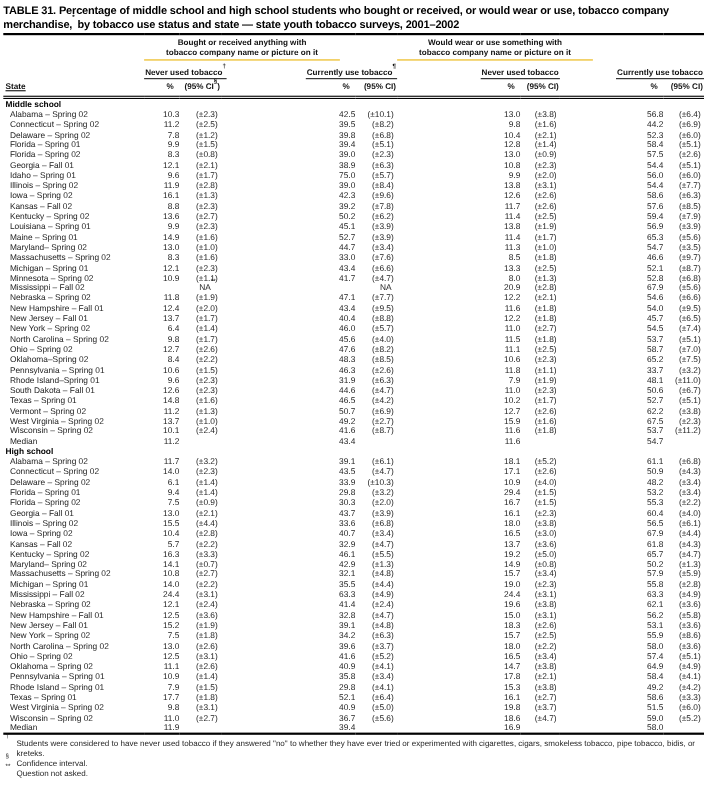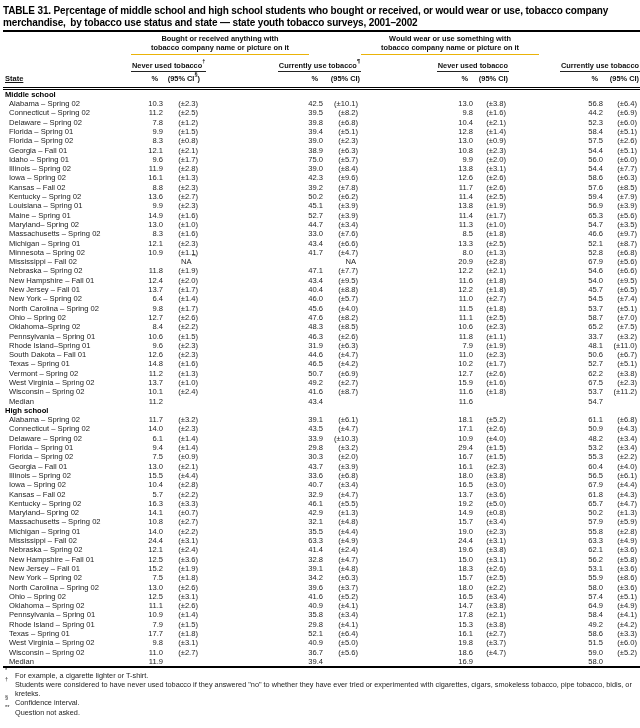--- a/index.html
+++ b/index.html
@@ -753,19 +753,18 @@
           <td class="ci"></td>
           <td class="pct">16.9</td>
           <td class="ci"></td>
           <td class="pct">58.0</td>
           <td class="ci"></td>
         </tr>
       </tbody>
   </table>
 
   <div class="footnotes">
-    <div class="fn"><sup class="mk">*</sup><span>For example, a cigarette lighter or T-shirt.</span></div>
     <div class="fn"><sup class="mk">†</sup><span>Students were considered to have never used tobacco if they answered "no" to whether they have ever tried or experimented with cigarettes, cigars, smokeless tobacco, pipe tobacco, bidis, or kreteks.</span></div>
     <div class="fn"><sup class="mk">§</sup><span>Confidence interval.</span></div>
     <div class="fn"><sup class="mk">**</sup><span>Question not asked.</span></div>
   </div>
 
 </div>
 
 </body></html>

